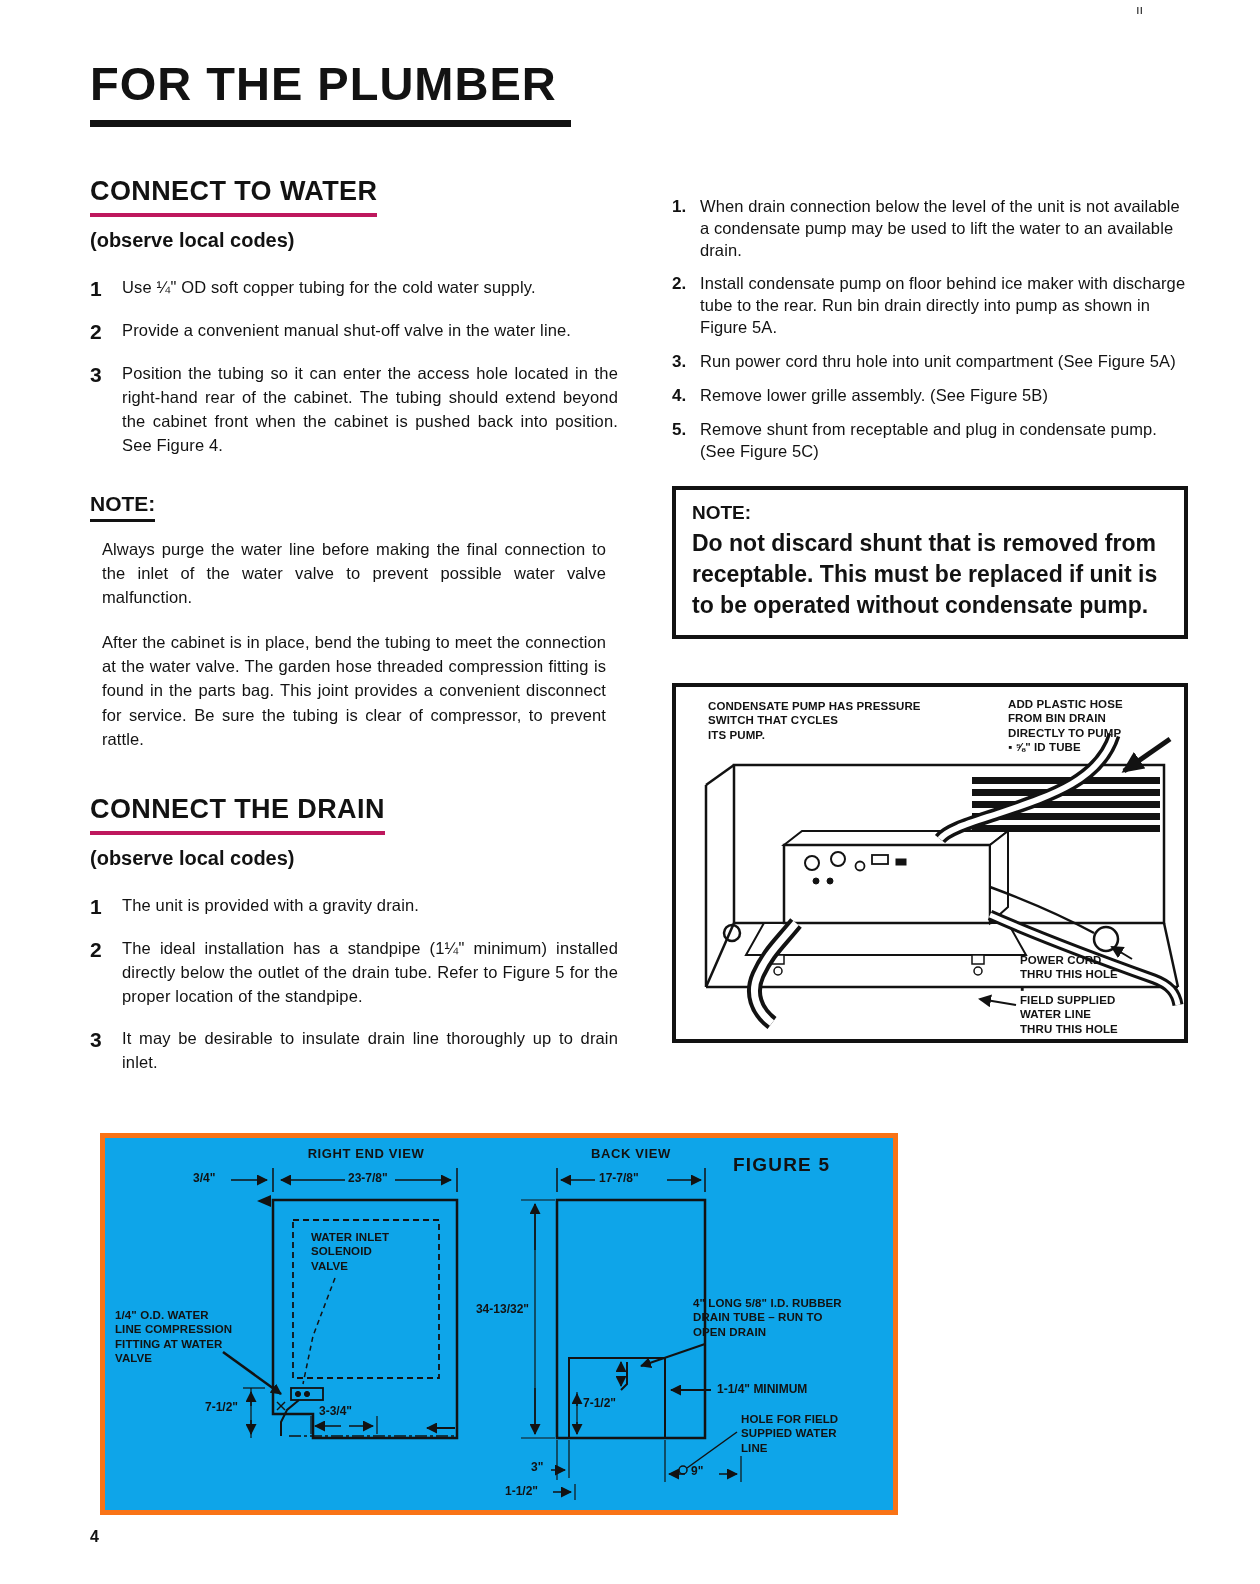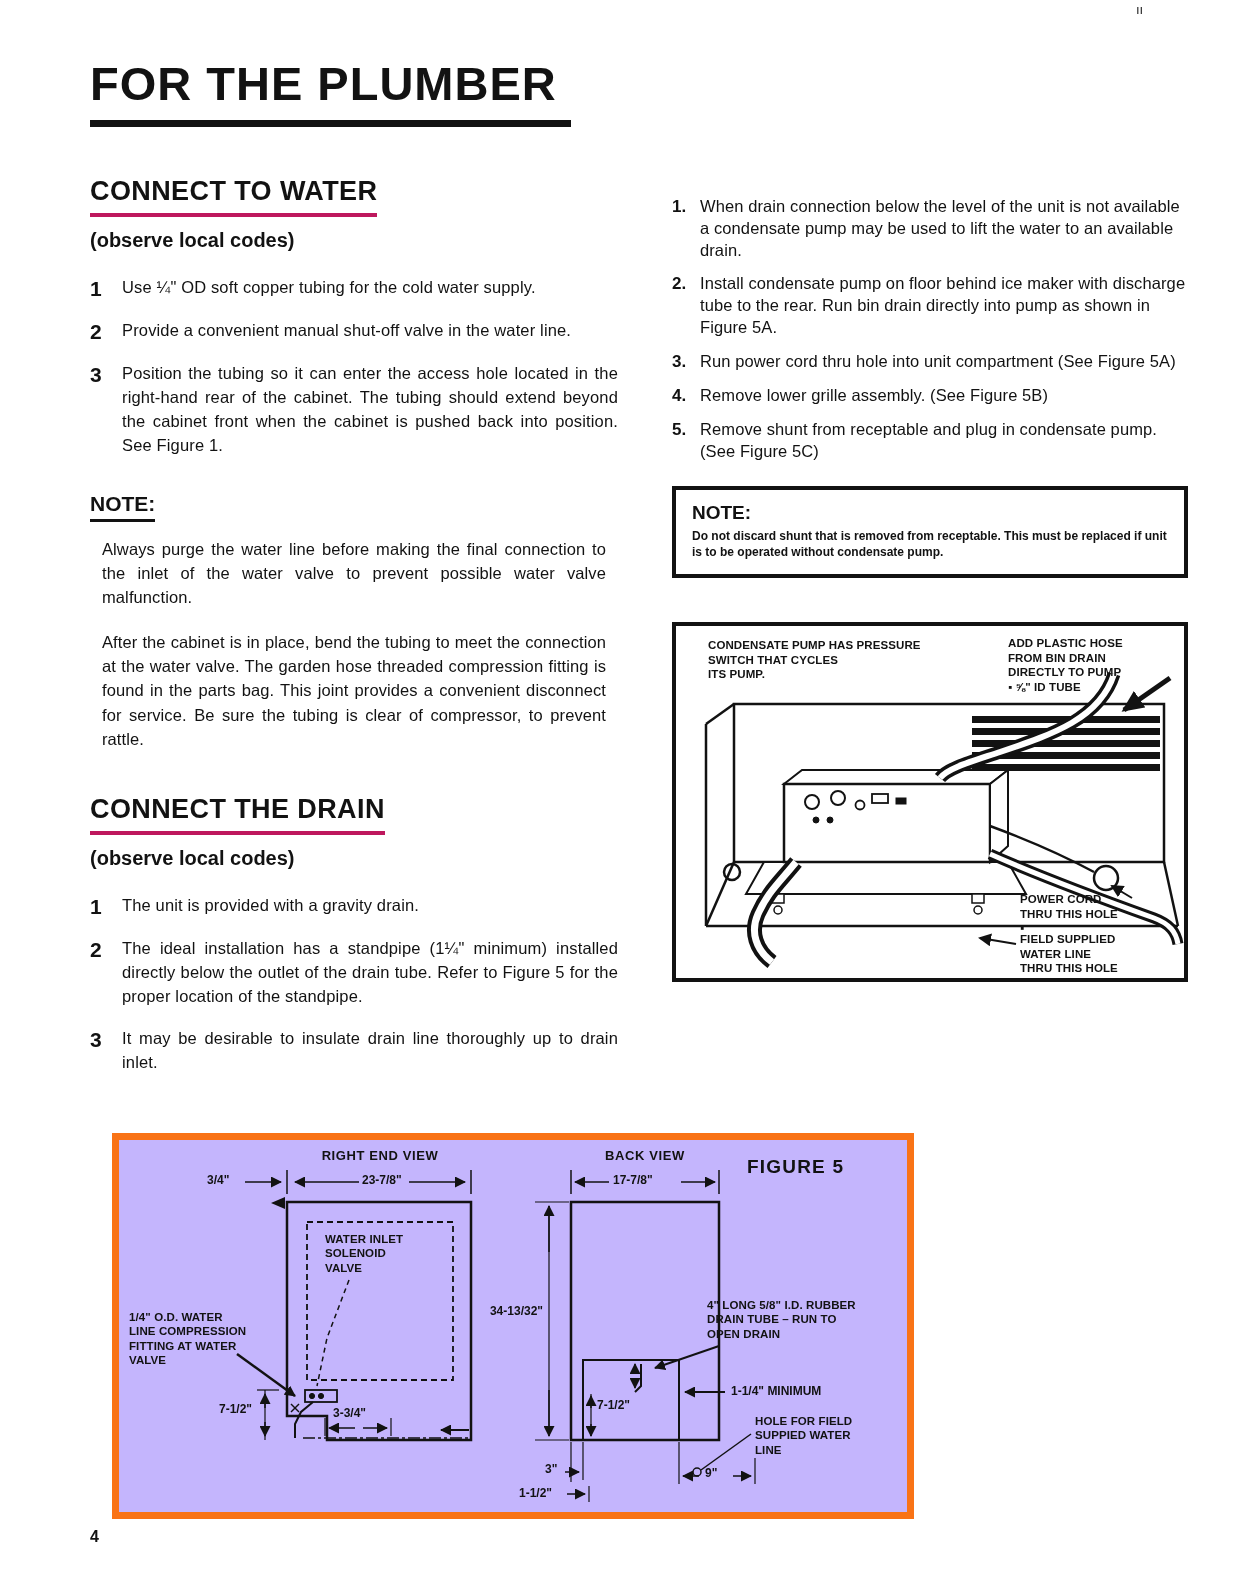--- a/index.html
+++ b/index.html
@@ -26,29 +26,29 @@
   .rlist .n{font-size:17px;font-weight:800;width:28px;flex:none;line-height:1.3;}
   .rlist .t{font-size:16.5px;line-height:1.32;letter-spacing:.1px;}
 
   .note-h{font-size:21px;font-weight:800;border-bottom:3.5px solid #121212;
           display:inline-block;padding-bottom:3px;margin:16px 0 15px;}
   p.body{font-size:16.5px;line-height:1.46;margin:0 12px 21px;text-align:justify;letter-spacing:.1px;}
   .gap{height:22px;}
 
   .note-box{border:4px solid #121212;padding:12px 16px 14px;margin-top:24px;}
   .note-box .nh{font-size:19px;font-weight:800;margin-bottom:4px;}
-  .note-box .nb{font-size:12px;font-weight:700;line-height:1.34;}
+  .note-box .nb{font-size:23px;font-weight:700;line-height:1.34;}
 
   .pump-fig{position:relative;border:4px solid #121212;margin-top:44px;height:352px;background:#fff;}
   .pump-fig svg{position:absolute;left:0;top:0;}
 
   .fig-label{position:absolute;font-size:11.5px;font-weight:700;line-height:1.25;
              white-space:pre-line;letter-spacing:.1px;}
 
-  .fig5{position:absolute;left:112px;top:1133px;width:788px;height:372px;border:7px solid #f97316;background:#c4b5fd;}
+  .fig5{position:absolute;left:100px;top:1133px;width:788px;height:372px;border:5px solid #f97316;background:#0ea5e9;}
   .fig5 svg{position:absolute;left:0;top:0;}
   .view-label{position:absolute;font-size:13px;font-weight:700;letter-spacing:.6px;text-align:center;}
   .dim{position:absolute;font-size:12px;font-weight:700;white-space:pre-line;line-height:1.2;}
   .fig-title{position:absolute;font-size:19px;font-weight:700;letter-spacing:1.2px;}
   .small-note{position:absolute;font-size:12px;font-weight:700;text-align:center;white-space:pre-line;line-height:1.3;}
 
   .pagenum{position:absolute;left:90px;top:1528px;font-size:16px;font-weight:700;}
   .artifact{position:absolute;font-size:13px;color:#222;}
 </style>
 </head>
@@ -68,21 +68,21 @@
       <div class="item">
         <span class="n">1</span>
         <span class="t">Use ¼" OD soft copper tubing for the cold water supply.</span>
       </div>
       <div class="item">
         <span class="n">2</span>
         <span class="t">Provide a convenient manual shut-off valve in the water line.</span>
       </div>
       <div class="item">
         <span class="n">3</span>
-        <span class="t">Position the tubing so it can enter the access hole located in the right-hand rear of the cabinet. The tubing should extend beyond the cabinet front when the cabinet is pushed back into position. See Figure 1.</span>
+        <span class="t">Position the tubing so it can enter the access hole located in the right-hand rear of the cabinet. The tubing should extend beyond the cabinet front when the cabinet is pushed back into position. See Figure 4.</span>
       </div>
     </div>
 
     <div class="note-h">NOTE:</div>
     <p class="body">Always purge the water line before making the final connection to the inlet of the water valve to prevent possible water valve malfunction.</p>
     <p class="body">After the cabinet is in place, bend the tubing to meet the connection at the water valve. The garden hose threaded compression fitting is found in the parts bag. This joint provides a convenient disconnect for service. Be sure the tubing is clear of compressor, to prevent rattle.</p>
 
     <div class="gap"></div>
     <div class="h2">CONNECT THE DRAIN</div>
     <div class="sub">(observe local codes)</div>

